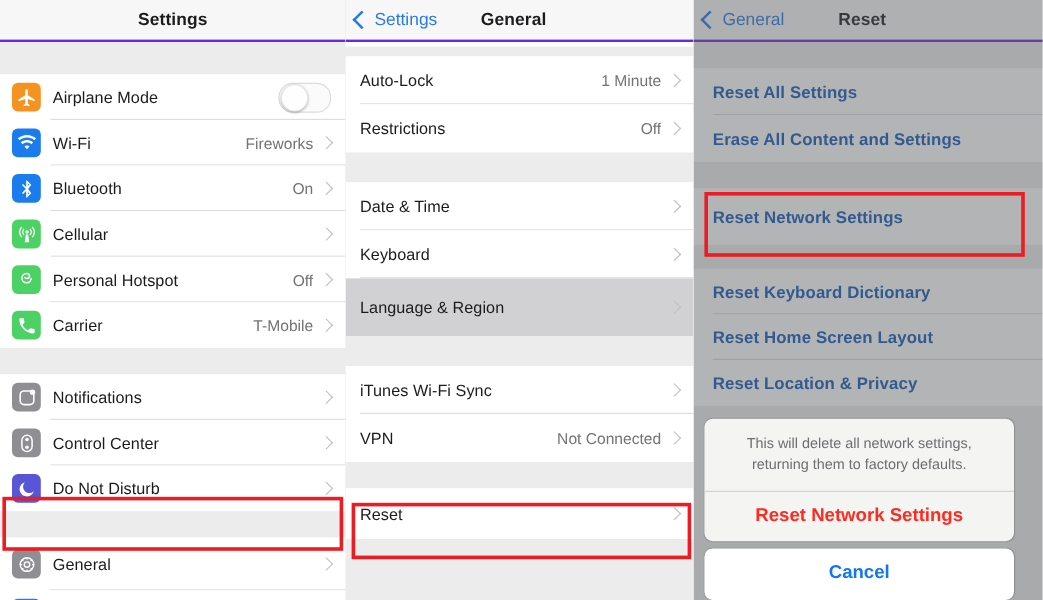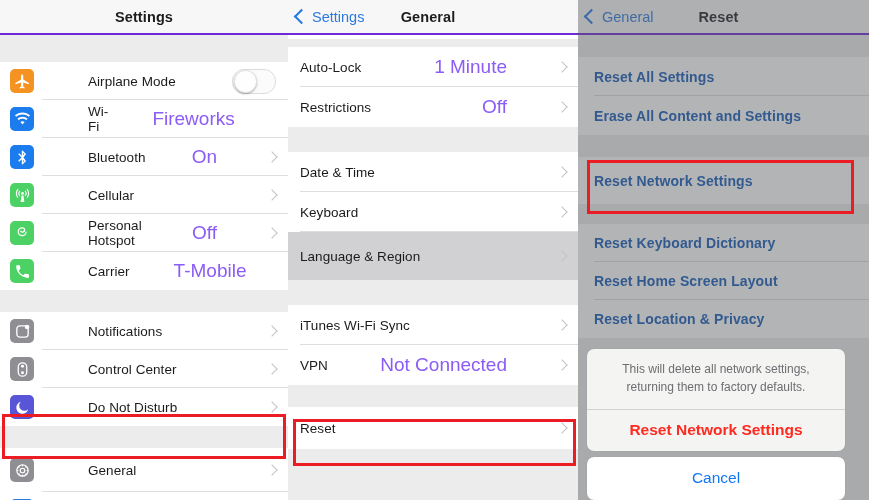--- a/index.html
+++ b/index.html
@@ -75,21 +75,20 @@
   .group { background: #ffffff; }
 
   .row {
     display: flex;
     align-items: center;
     background: #ffffff;
     height: 38px;
     position: relative;
     padding-left: 10px;
     box-sizing: border-box;
-    gap: 44px;
   }
   .row.sel { background: #d1d1d3; }
   .row .sep {
     position: absolute;
     left: 42px; right: 0; bottom: 0;
     height: 1px;
     background: #dededf;
   }
   .row.noicon .sep { left: 12px; }
   .row:last-child .sep { display: none; }
@@ -108,22 +107,22 @@
     overflow: hidden;
   }
   .label {
     font-size: 13.5px;
     color: #1b1b1d;
     flex: 1;
     letter-spacing: .05px;
   }
   .row.noicon .label { margin-left: 2px; }
   .value {
-    font-size: 19px;
-    color: #8b5cf6;
+    font-size: 13px;
+    color: #737373;
     margin-right: 7px;
     white-space: nowrap;
   }
   .chevron {
     width: 7px; height: 7px;
     border-top: 1.6px solid #c3c3c7;
     border-right: 1.6px solid #c3c3c7;
     transform: rotate(45deg);
     margin-right: 12px;
     flex: 0 0 auto;
@@ -207,21 +206,21 @@
     font-size: 15.5px;
     font-weight: bold;
     color: #ff2a20;
     padding: 11px 0 12px;
   }
   .sheet-cancel {
     background: #ffffff;
     border-radius: 7px;
     text-align: center;
     font-size: 15.5px;
-    font-weight: normal;
+    font-weight: bold;
     color: #1277f0;
     padding: 12px 0 13px;
     box-shadow: 0 0 1px rgba(0,0,0,.18);
   }
 
   
   .redbox {
     position: absolute;
     border: 3px solid #ec1c24;
     box-sizing: border-box;

